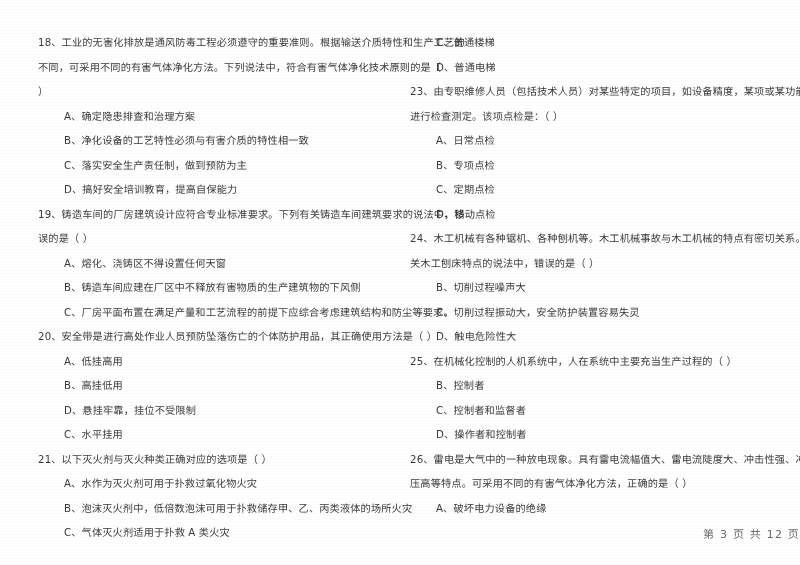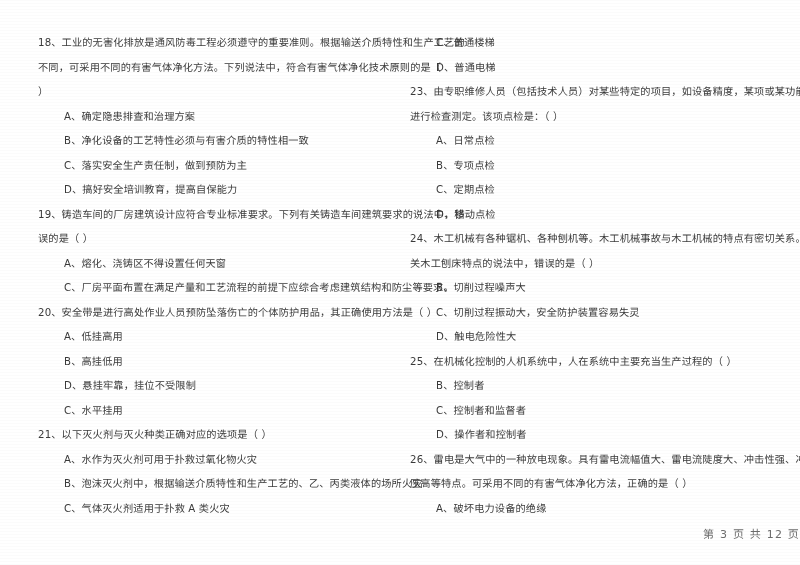--- a/index.html
+++ b/index.html
@@ -94,29 +94,30 @@
         <div class="line q">18、工业的无害化排放是通风防毒工程必须遵守的重要准则。根据输送介质特性和生产工艺的</div>
         <div class="line cont">不同，可采用不同的有害气体净化方法。下列说法中，符合有害气体净化技术原则的是（</div>
         <div class="line cont">）</div>
         <div class="line opt">A、确定隐患排查和治理方案</div>
         <div class="line opt">B、净化设备的工艺特性必须与有害介质的特性相一致</div>
         <div class="line opt">C、落实安全生产责任制，做到预防为主</div>
         <div class="line opt">D、搞好安全培训教育，提高自保能力</div>
         <div class="line q">19、铸造车间的厂房建筑设计应符合专业标准要求。下列有关铸造车间建筑要求的说法中，错</div>
         <div class="line cont">误的是（    ）</div>
         <div class="line opt">A、熔化、浇铸区不得设置任何天窗</div>
+        <div class="line opt">B、铸造车间应建在厂区中不释放有害物质的生产建筑物的下风侧</div>
         <div class="line opt">C、厂房平面布置在满足产量和工艺流程的前提下应综合考虑建筑结构和防尘等要求。</div>
         <div class="line q">20、安全带是进行高处作业人员预防坠落伤亡的个体防护用品，其正确使用方法是（    ）</div>
         <div class="line opt">A、低挂高用</div>
         <div class="line opt">B、高挂低用</div>
         <div class="line opt">D、悬挂牢靠，挂位不受限制</div>
         <div class="line opt">C、水平挂用</div>
         <div class="line q">21、以下灭火剂与灭火种类正确对应的选项是（    ）</div>
         <div class="line opt">A、水作为灭火剂可用于扑救过氧化物火灾</div>
-        <div class="line opt">B、泡沫灭火剂中，根据输送介质特性和生产工艺的、乙、丙类液体的场所火灾</div>
+        <div class="line opt">B、泡沫灭火剂中，低倍数泡沫可用于扑救储存甲、乙、丙类液体的场所火灾</div>
         <div class="line opt">C、气体灭火剂适用于扑救 A 类火灾</div>
       </div>
 
     <div class="column right" id="right-col">
         <div class="line opt">C、普通楼梯</div>
         <div class="line opt">D、普通电梯</div>
         <div class="line q">23、由专职维修人员（包括技术人员）对某些特定的项目，如设备精度，某项或某功能参数等</div>
         <div class="line cont">进行检查测定。该项点检是：（    ）</div>
         <div class="line opt">A、日常点检</div>
         <div class="line opt">B、专项点检</div>

